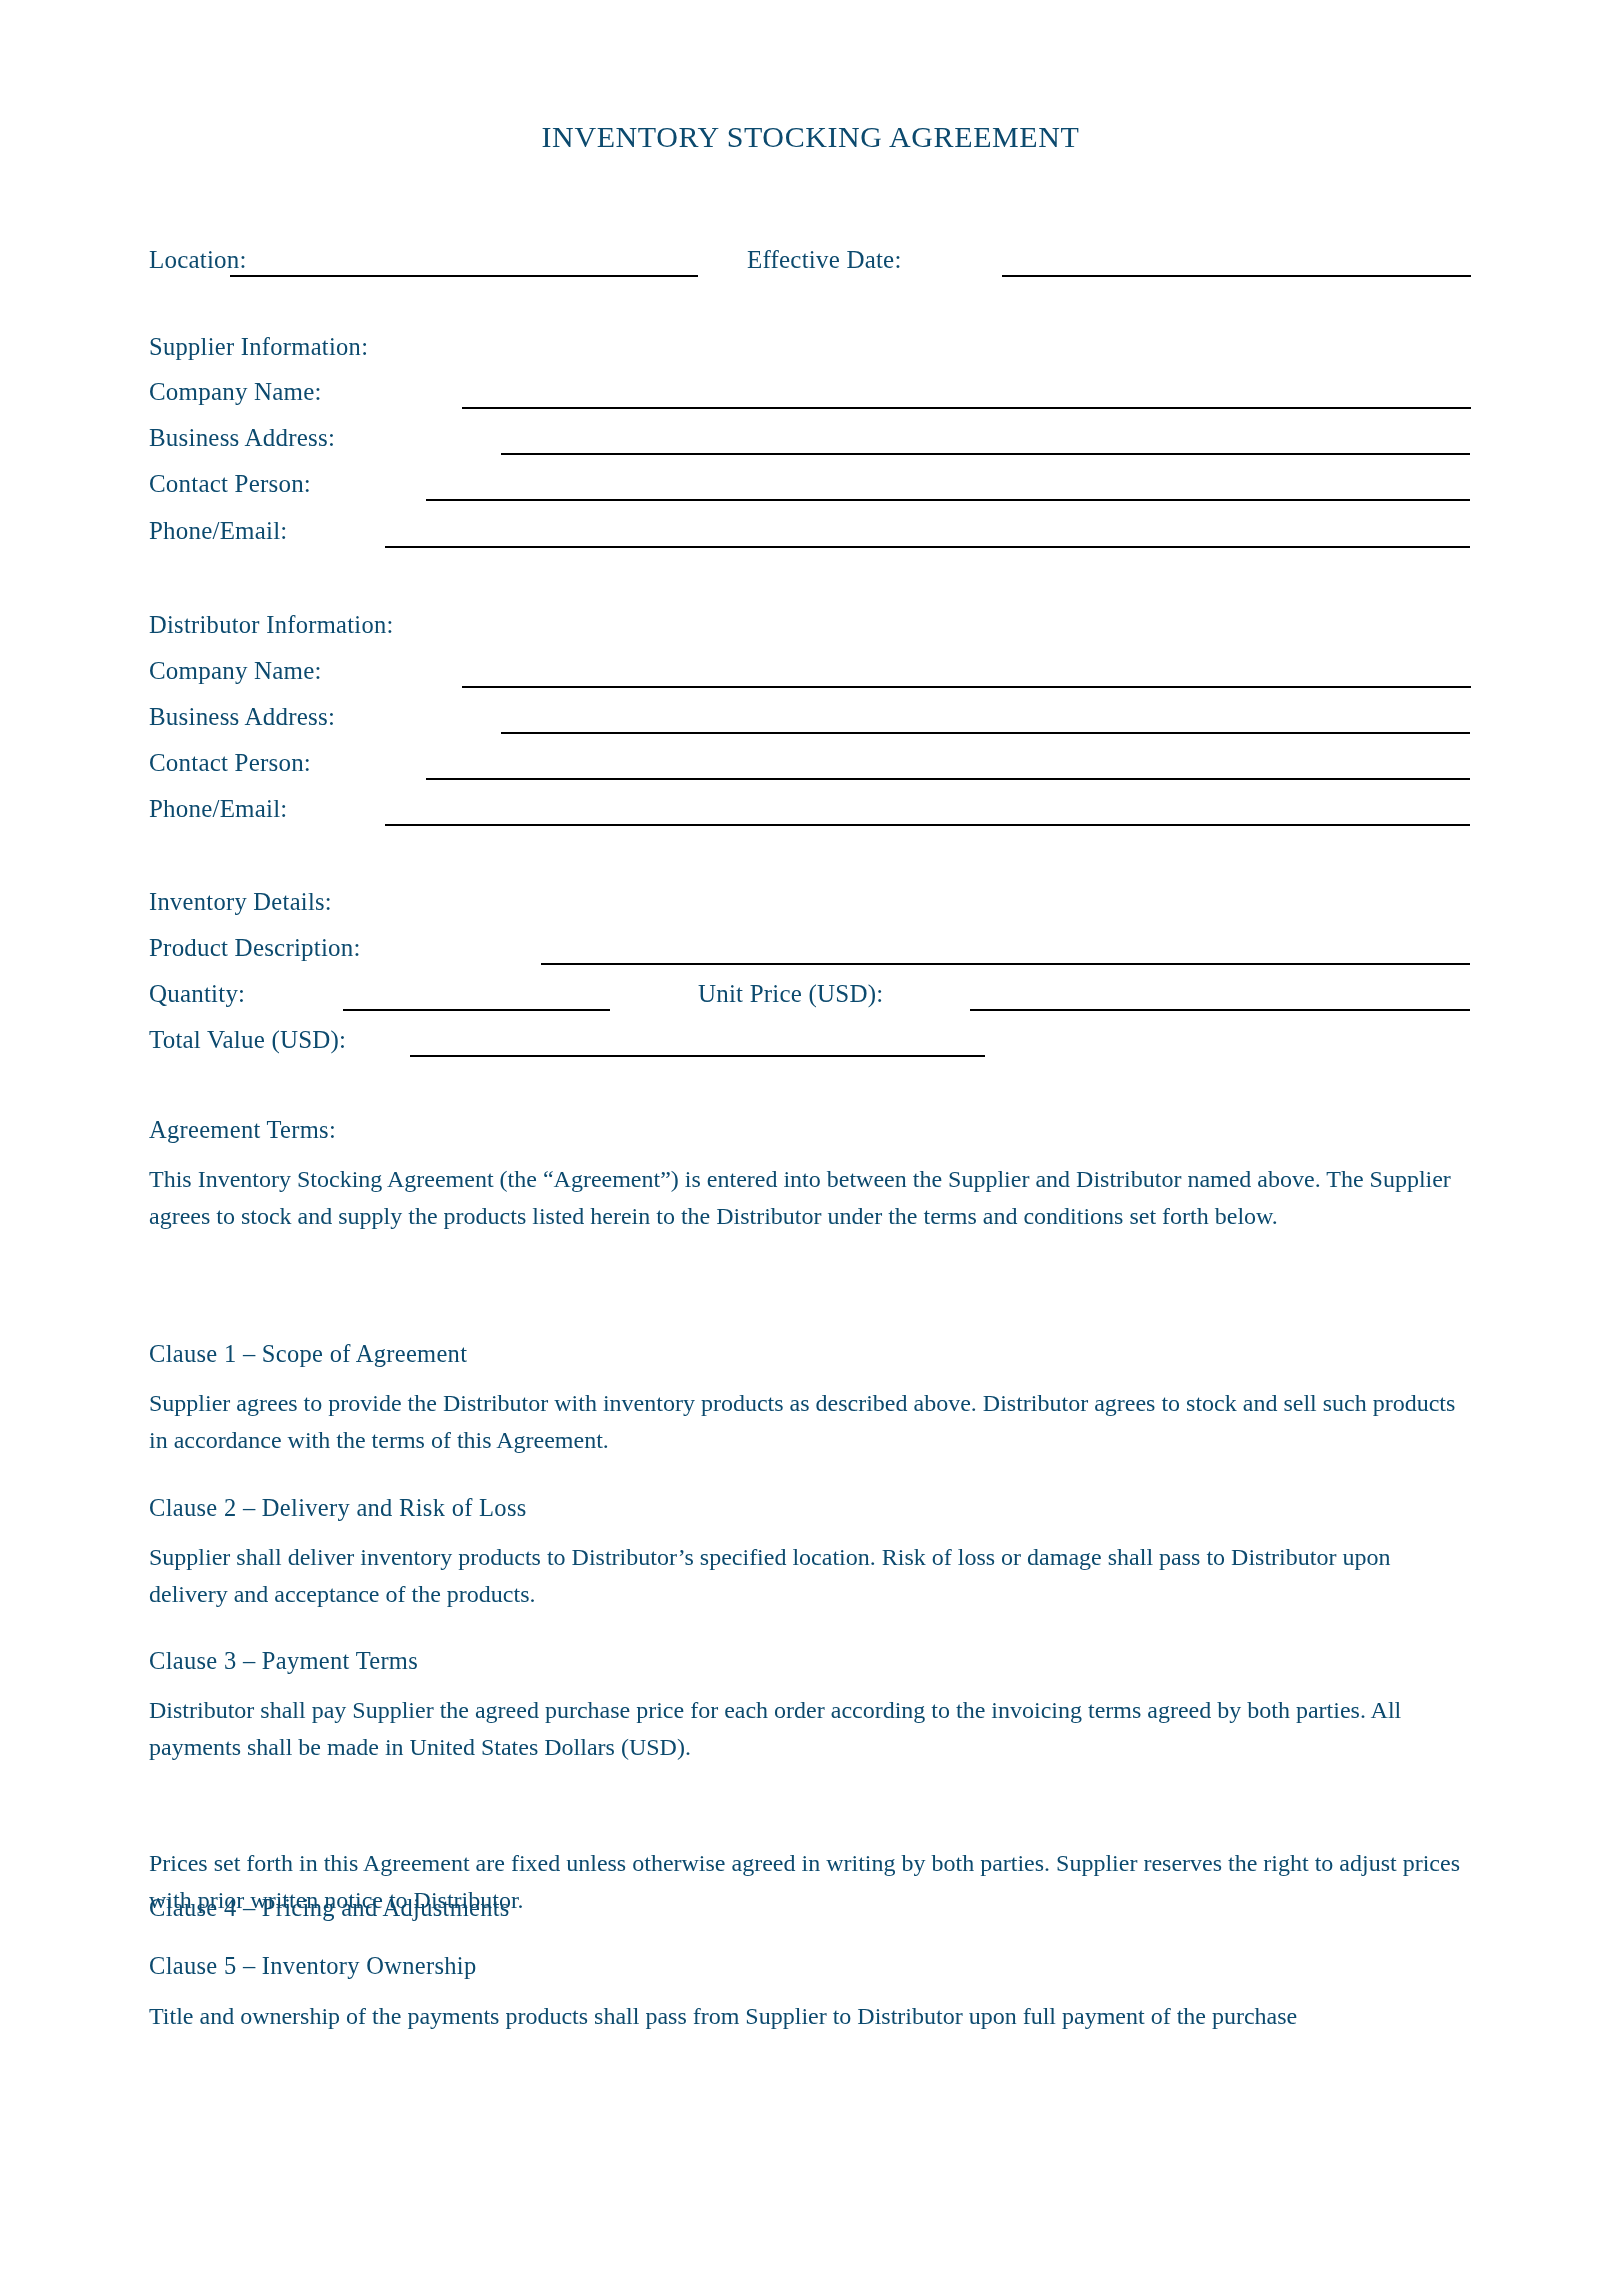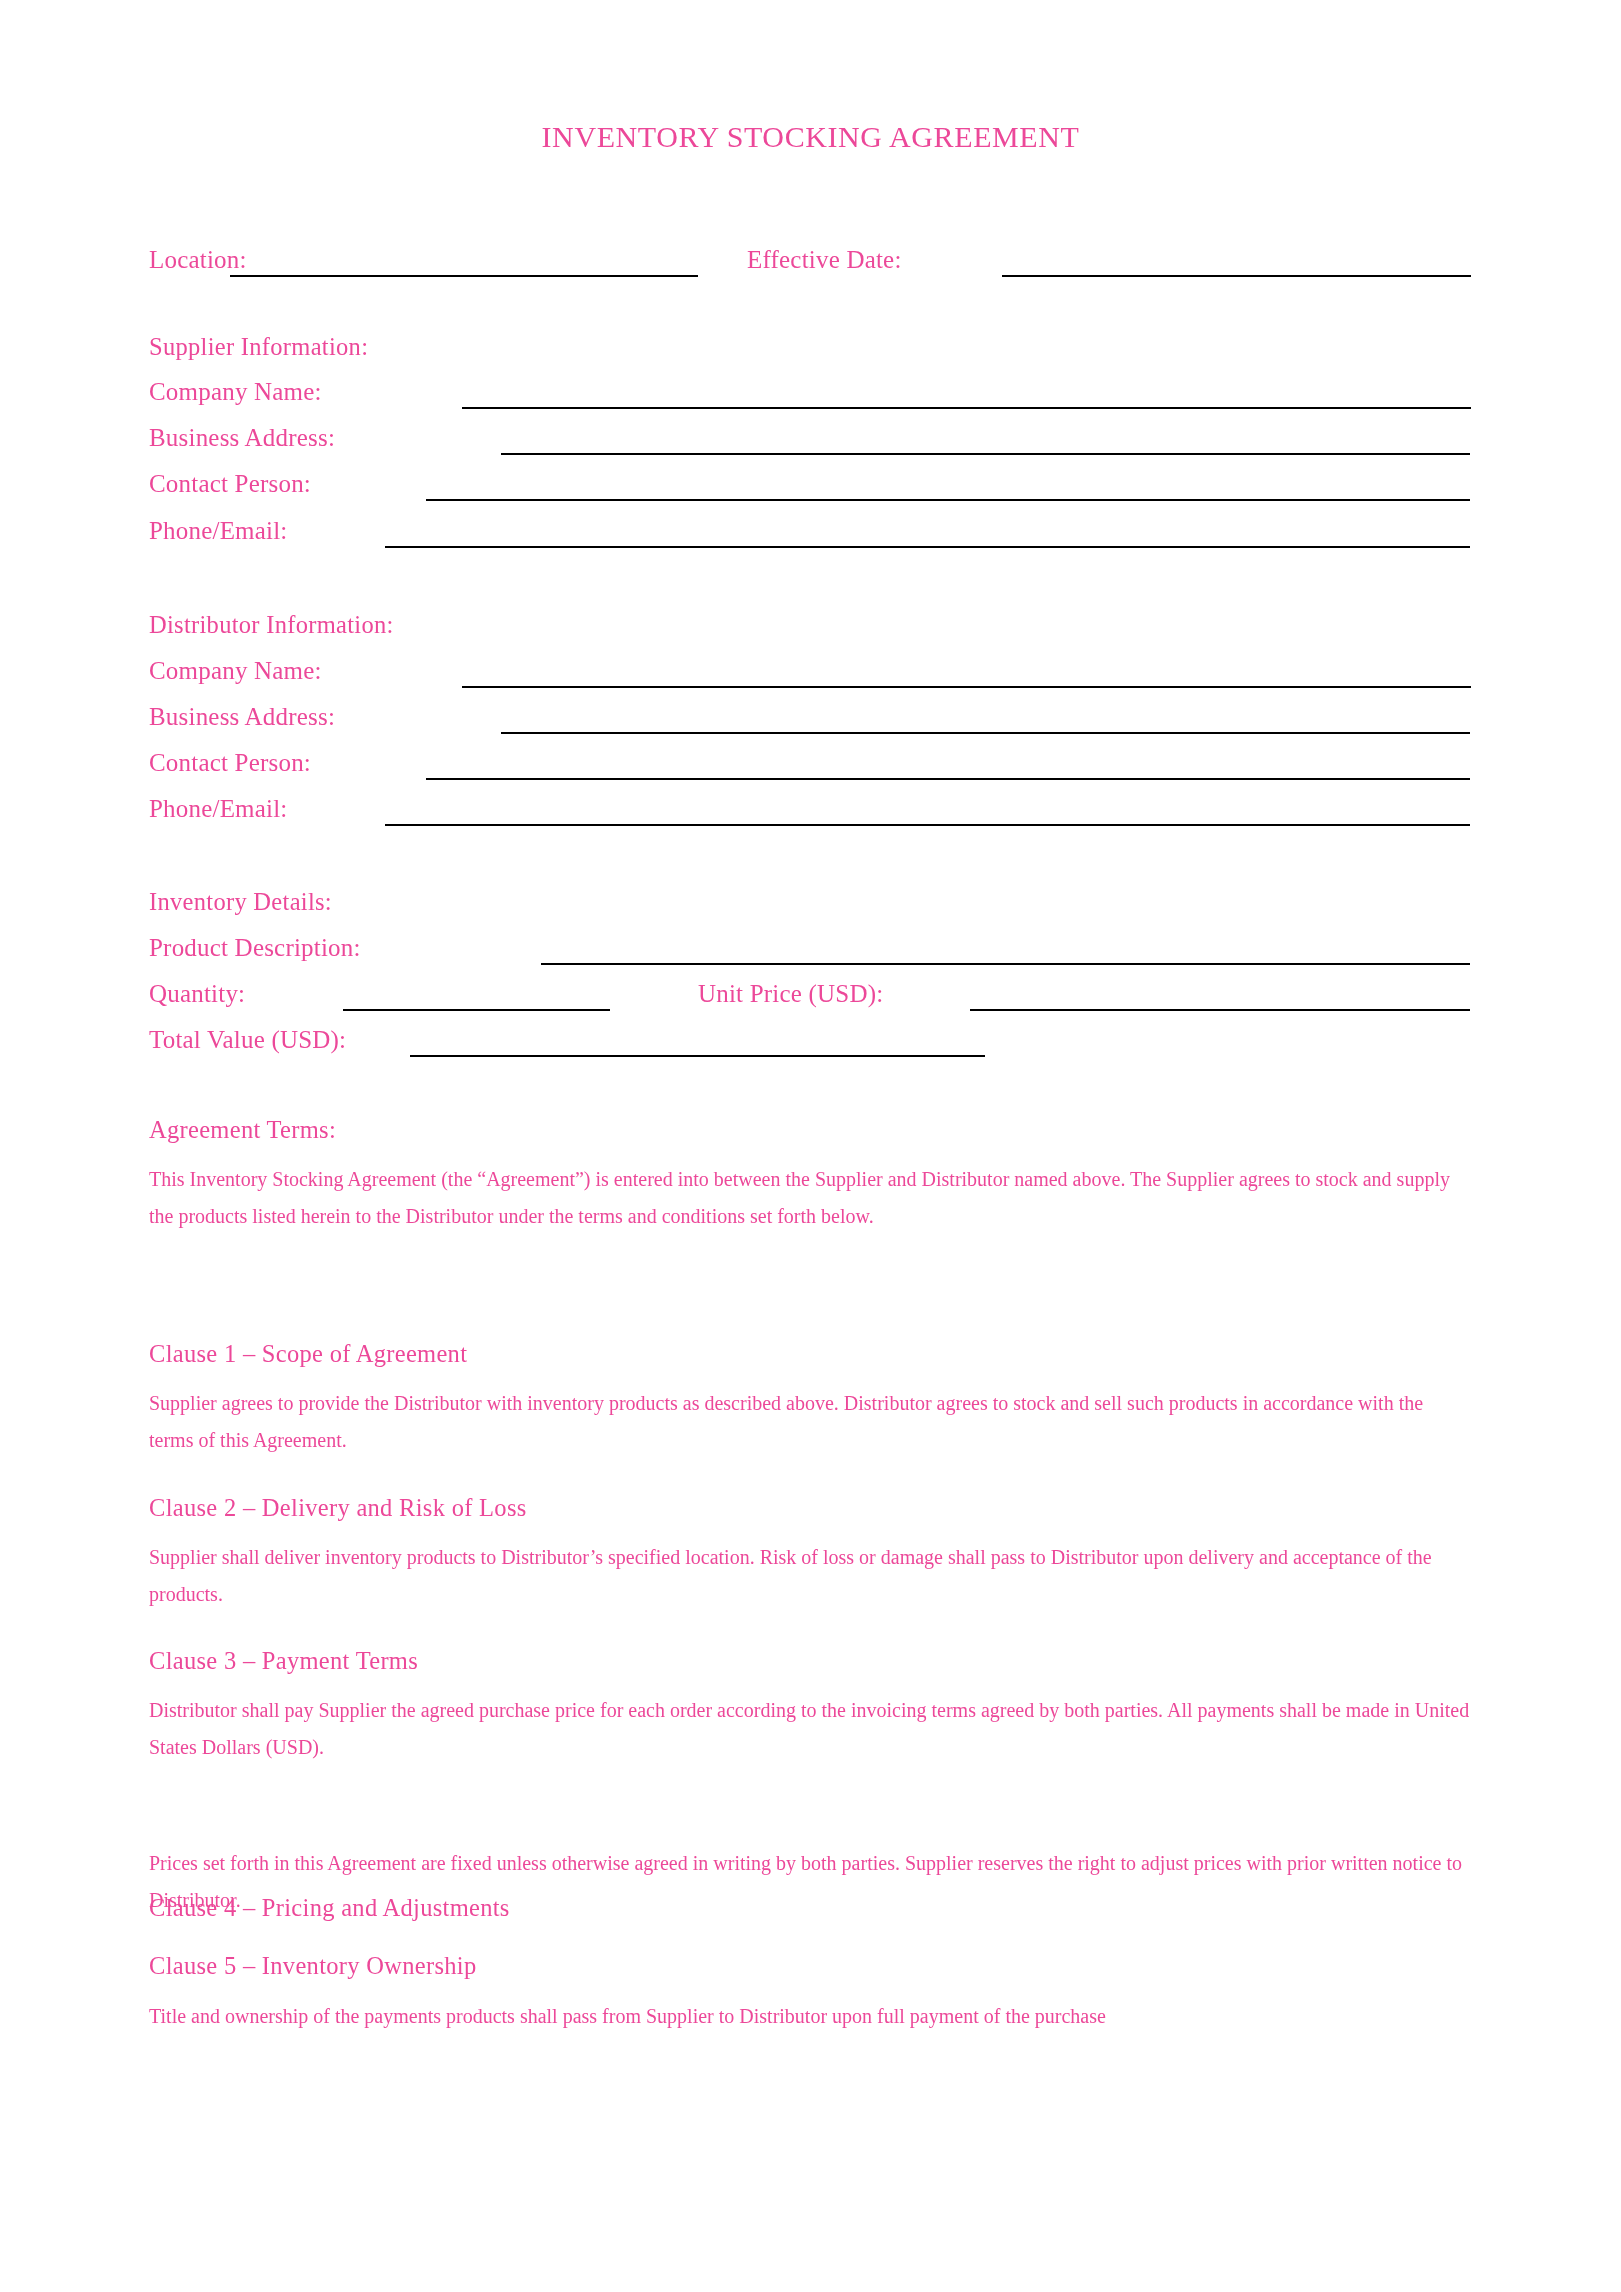--- a/index.html
+++ b/index.html
@@ -7,21 +7,21 @@
     margin: 0;
     padding: 0;
     background: #ffffff;
   }
   .page {
     position: relative;
     width: 1621px;
     height: 2293px;
     margin: 0 auto;
     background: #ffffff;
-    color: #ec4899;
+    color: #0c4a6e;
     font-family: "Liberation Serif", "DejaVu Serif", serif;
     overflow: hidden;
   }
   .doc-title {
     position: absolute;
     top: 120px;
     left: 0;
     width: 1621px;
     text-align: center;
     font-size: 30px;
@@ -62,21 +62,21 @@
     left: 149px;
     font-size: 24.5px;
     letter-spacing: 0.3px;
     white-space: nowrap;
     text-align: center;
   }
   .para {
     position: absolute;
     left: 149px;
     width: 1321px;
-    font-size: 20px;
+    font-size: 24px;
     line-height: 37px;
     text-align: left;
     font-family: Liberation Serif, serif;
   }
 </style>
 </head>
 <body>
 
 <div class="page">
 

